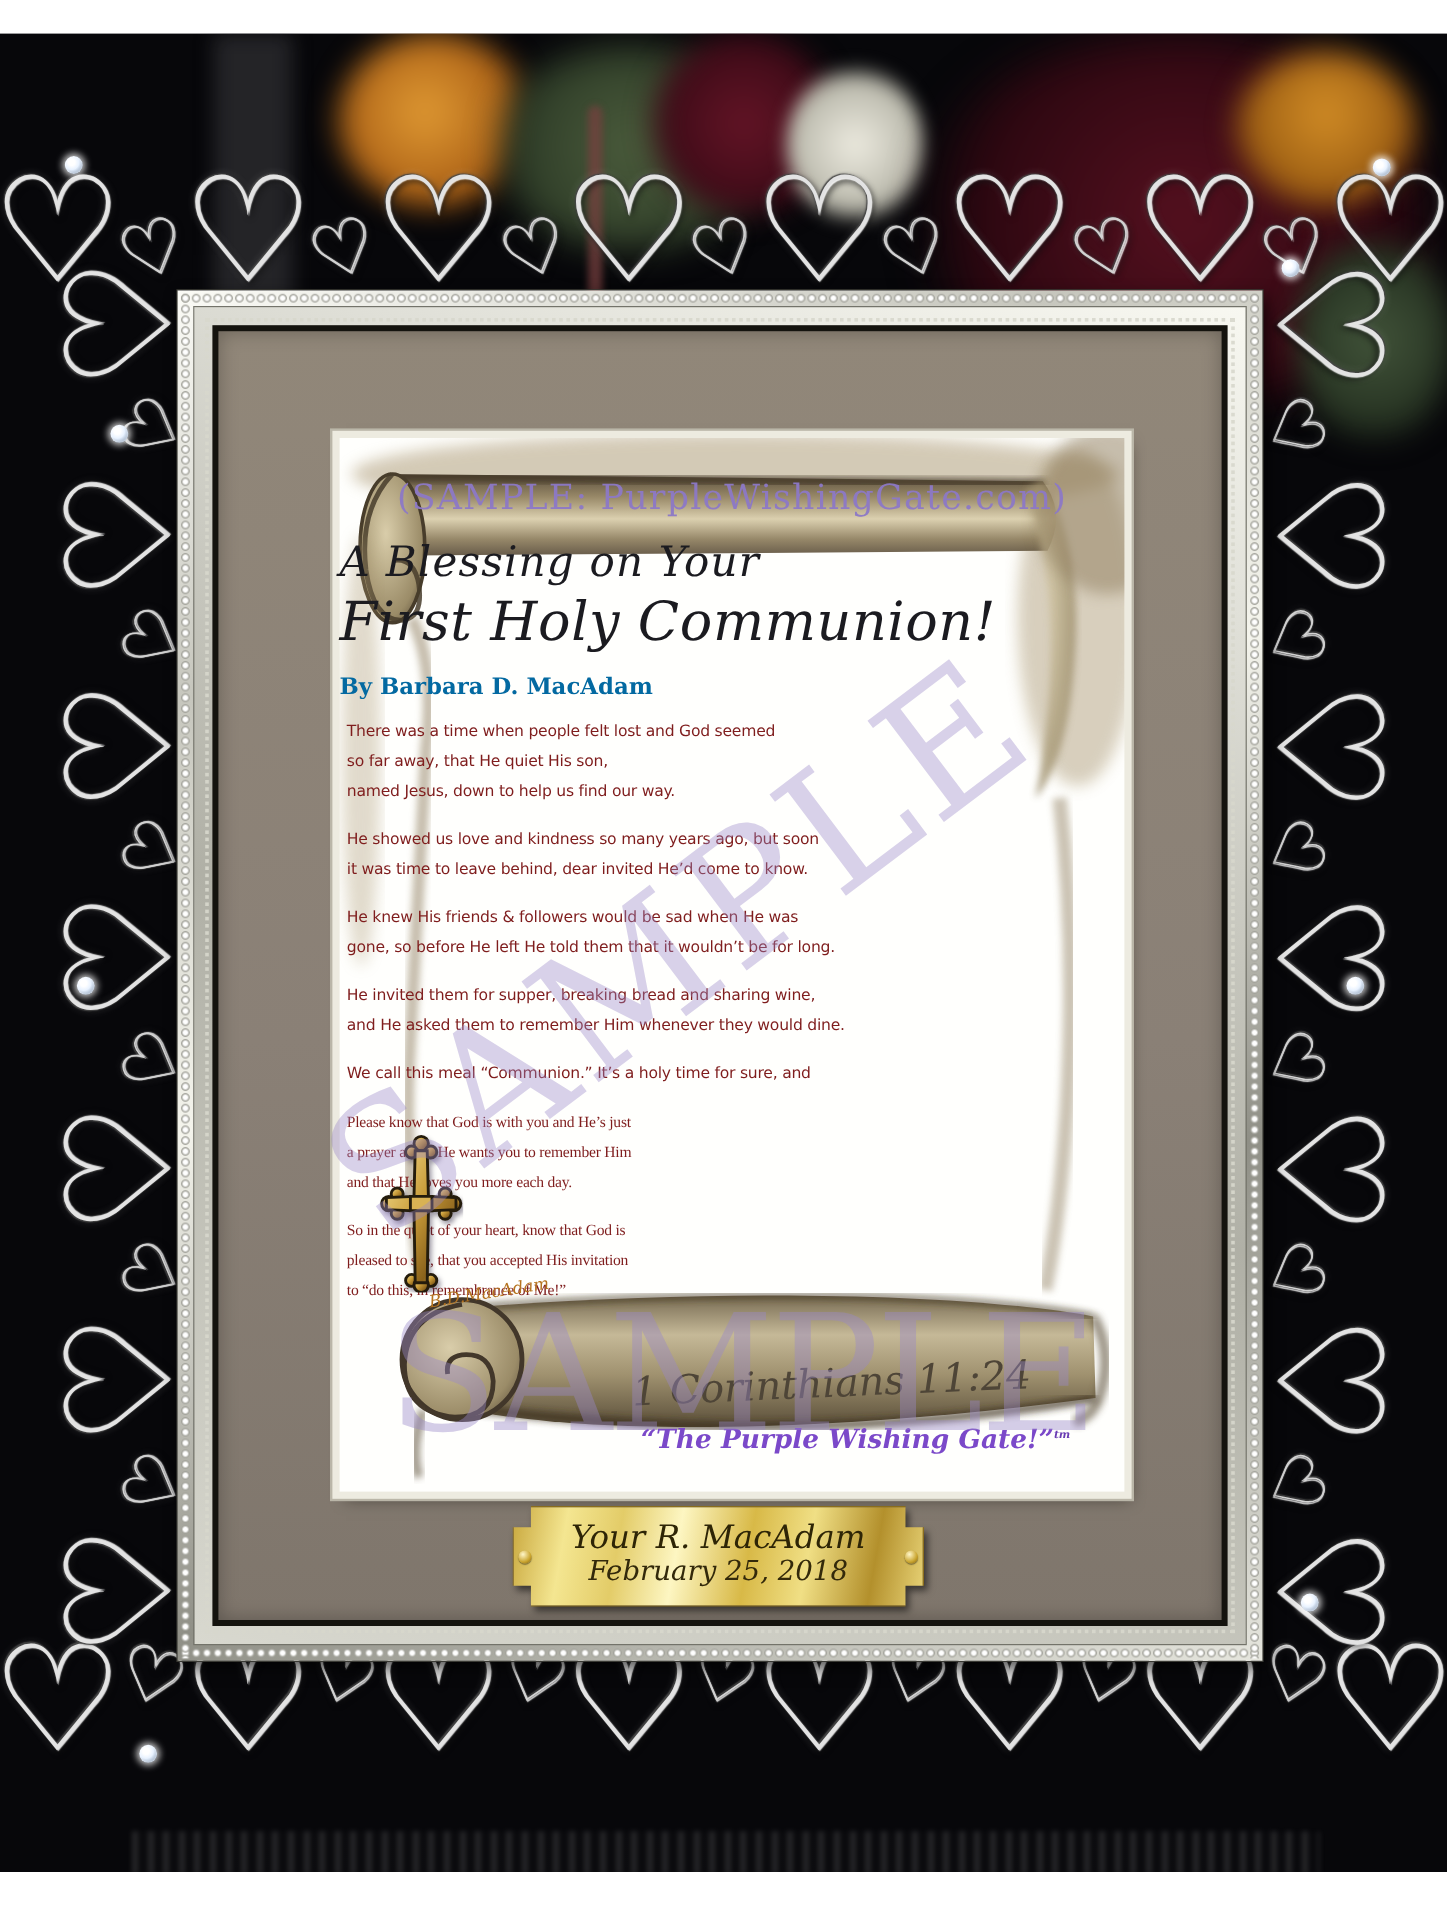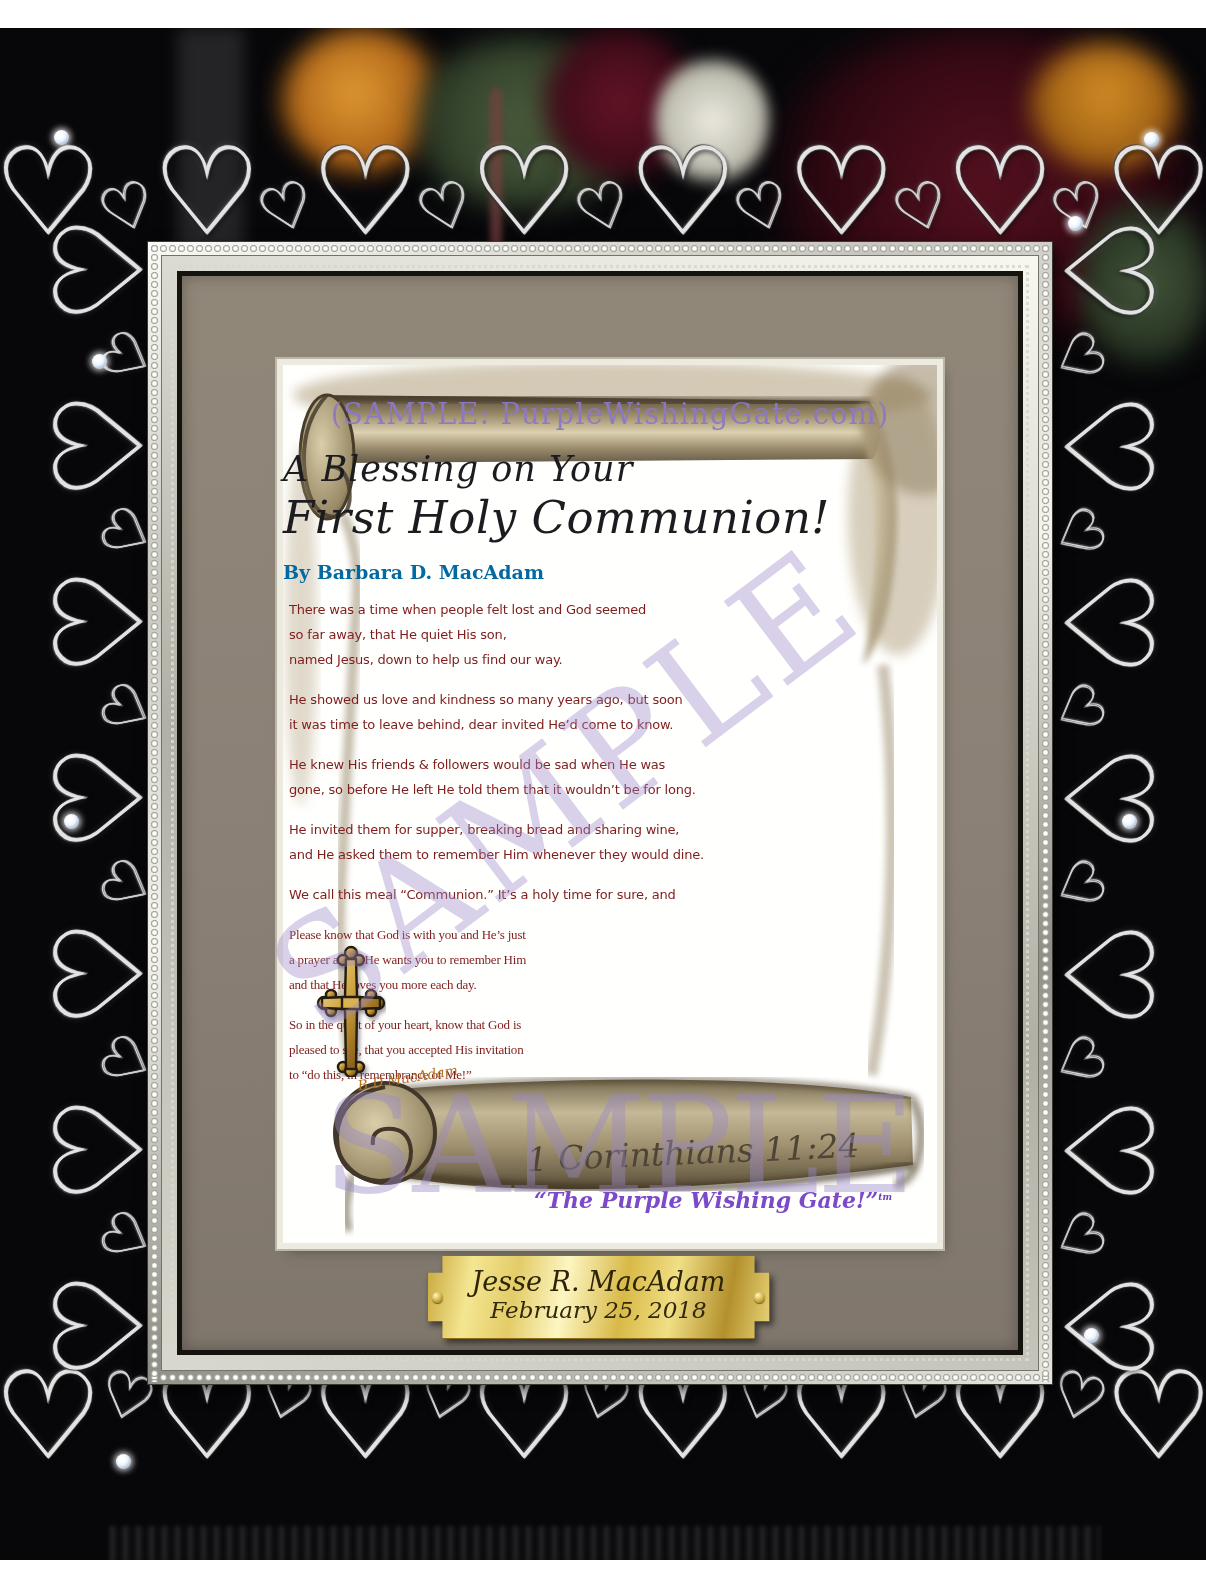--- a/index.html
+++ b/index.html
@@ -295,21 +295,21 @@
       <div class="scripture art-text">1 Corinthians 11:24</div>
       <div class="brand"><span>“The Purple Wishing Gate!”</span><sup>tm</sup></div>
 
       <div class="wm wm-header">(SAMPLE: PurpleWishingGate.com)</div>
       <div class="wm wm-diag">SAMPLE</div>
       <div class="wm wm-bottom">SAMPLE</div>
     </div>
 
     <div class="plaque">
       <div class="plaque-face">
-        <div class="plaque-name">Jesse R. MacAdam</div>
+        <div class="plaque-name">Your R. MacAdam</div>
         <div class="plaque-date">February 25, 2018</div>
       </div>
       <div class="screw screw-l"></div>
       <div class="screw screw-r"></div>
     </div>
 
     <div class="reflection"></div>
   </div>
 </div>
 

